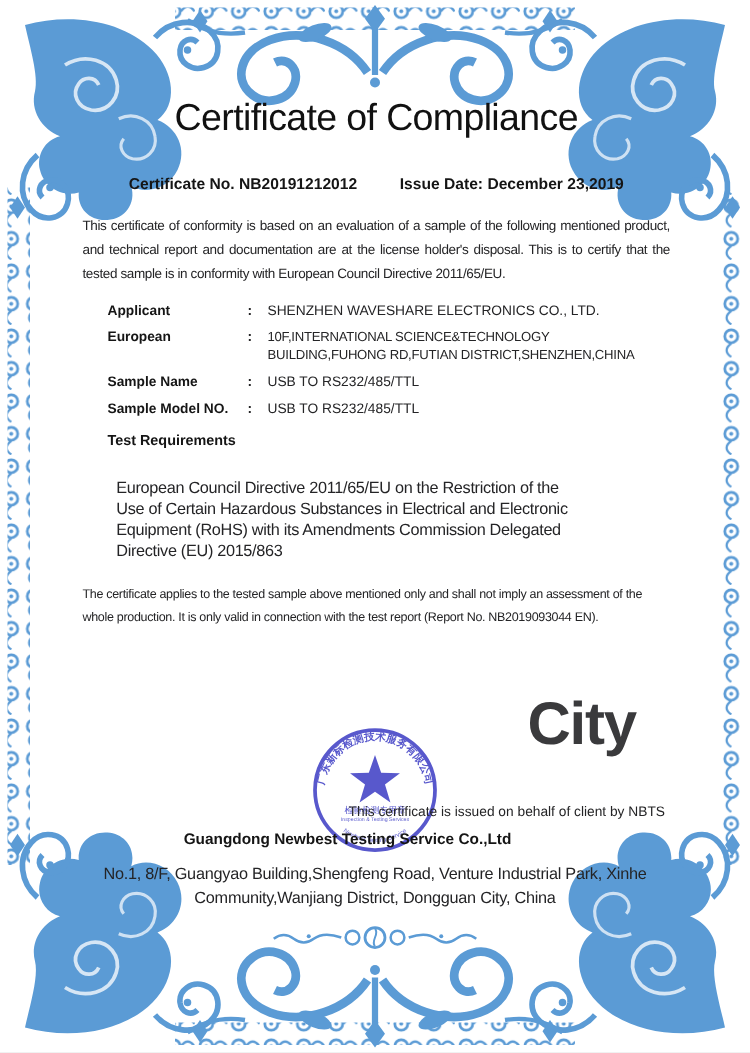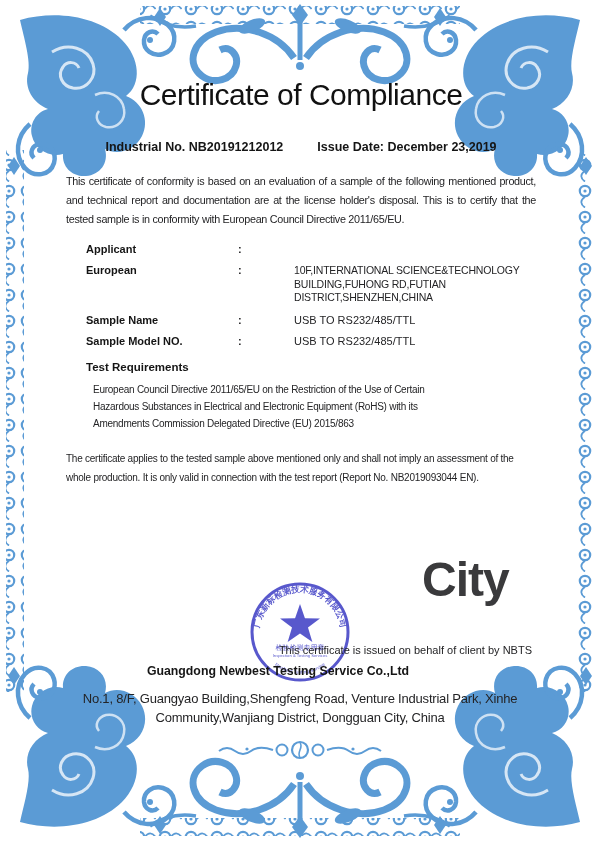--- a/index.html
+++ b/index.html
@@ -25,30 +25,30 @@
     display: flex; justify-content: center; gap: 34px;
     margin-top: 28px; font-weight: 700; font-size: 12.5px; color: #151515;
   }
   .intro {
     margin-top: 18px; font-size: 10.8px; letter-spacing: -0.3px;
     line-height: 19px; text-align: justify; color: #242426;
   }
   .fields { margin-top: 14px; margin-left: 20px; }
   .frow {
     display: grid; grid-template-columns: 112px 16px 1fr;
-    margin-bottom: 9px; font-size: 11px; color: #242426; gap: 40px;
+    margin-bottom: 9px; font-size: 11px; color: #242426;
   }
   .flabel { font-weight: 700; color: #151515; }
   .fcolon { font-weight: 700; }
   .frow-address .fvalue { max-width: 300px; font-size: 10.5px; line-height: 13.5px; letter-spacing: -0.2px; }
 
   .tr-head { margin-top: 14px; margin-left: 20px; font-weight: 700; font-size: 11.5px; color: #151515; }
   .tr-body {
-    margin-left: 27px; margin-top: 8px; max-width: 372px;
-    font-size: 10px; letter-spacing: -0.25px; line-height: 17px; color: #242426;
+    margin-left: 27px; margin-top: 22px; max-width: 372px;
+    font-size: 13px; letter-spacing: -0.25px; line-height: 17px; color: #242426;
   }
   .validity {
     margin-top: 17px; max-width: 455px;
     font-size: 10px; letter-spacing: -0.25px; line-height: 19px; color: #242426;
   }
 
   .rohs {
     position: absolute; left: 422px; top: 552px; z-index: 2;
     font-size: 48px; font-weight: 700; letter-spacing: -1px; color: #3a3a3c;
   }
@@ -112,30 +112,31 @@
     <use href="#crn" transform="translate(0,842) scale(1,-1)"></use>
     <use href="#crn" transform="translate(600,842) scale(-1,-1)"></use>
     <use href="#med"></use>
     <use href="#med" transform="translate(0,842) scale(1,-1)"></use>
   </svg>
 
   <div class="content">
     <div class="title">Certificate of Compliance</div>
 
     <div class="meta">
-      <span>Industrial No. NB20191212012</span>
+      <span>Certificate No. NB20191212012</span>
       <span>Issue Date: December 23,2019</span>
     </div>
 
     <p class="intro">This certificate of conformity is based on an evaluation of a sample of the following mentioned product, and technical report and documentation are at the license holder's disposal. This is to certify that the tested sample is in conformity with European Council Directive 2011/65/EU.</p>
 
     <div class="fields">
       <div class="frow">
         <span class="flabel">Applicant</span>
         <span class="fcolon">:</span>
+        <span class="fvalue">SHENZHEN WAVESHARE ELECTRONICS CO., LTD.</span>
       </div>
       <div class="frow frow-address">
         <span class="flabel">European</span>
         <span class="fcolon">:</span>
         <span class="fvalue">10F,INTERNATIONAL SCIENCE&amp;TECHNOLOGY BUILDING,FUHONG RD,FUTIAN DISTRICT,SHENZHEN,CHINA</span>
       </div>
       <div class="frow">
         <span class="flabel">Sample Name</span>
         <span class="fcolon">:</span>
         <span class="fvalue">USB TO RS232/485/TTL</span>

